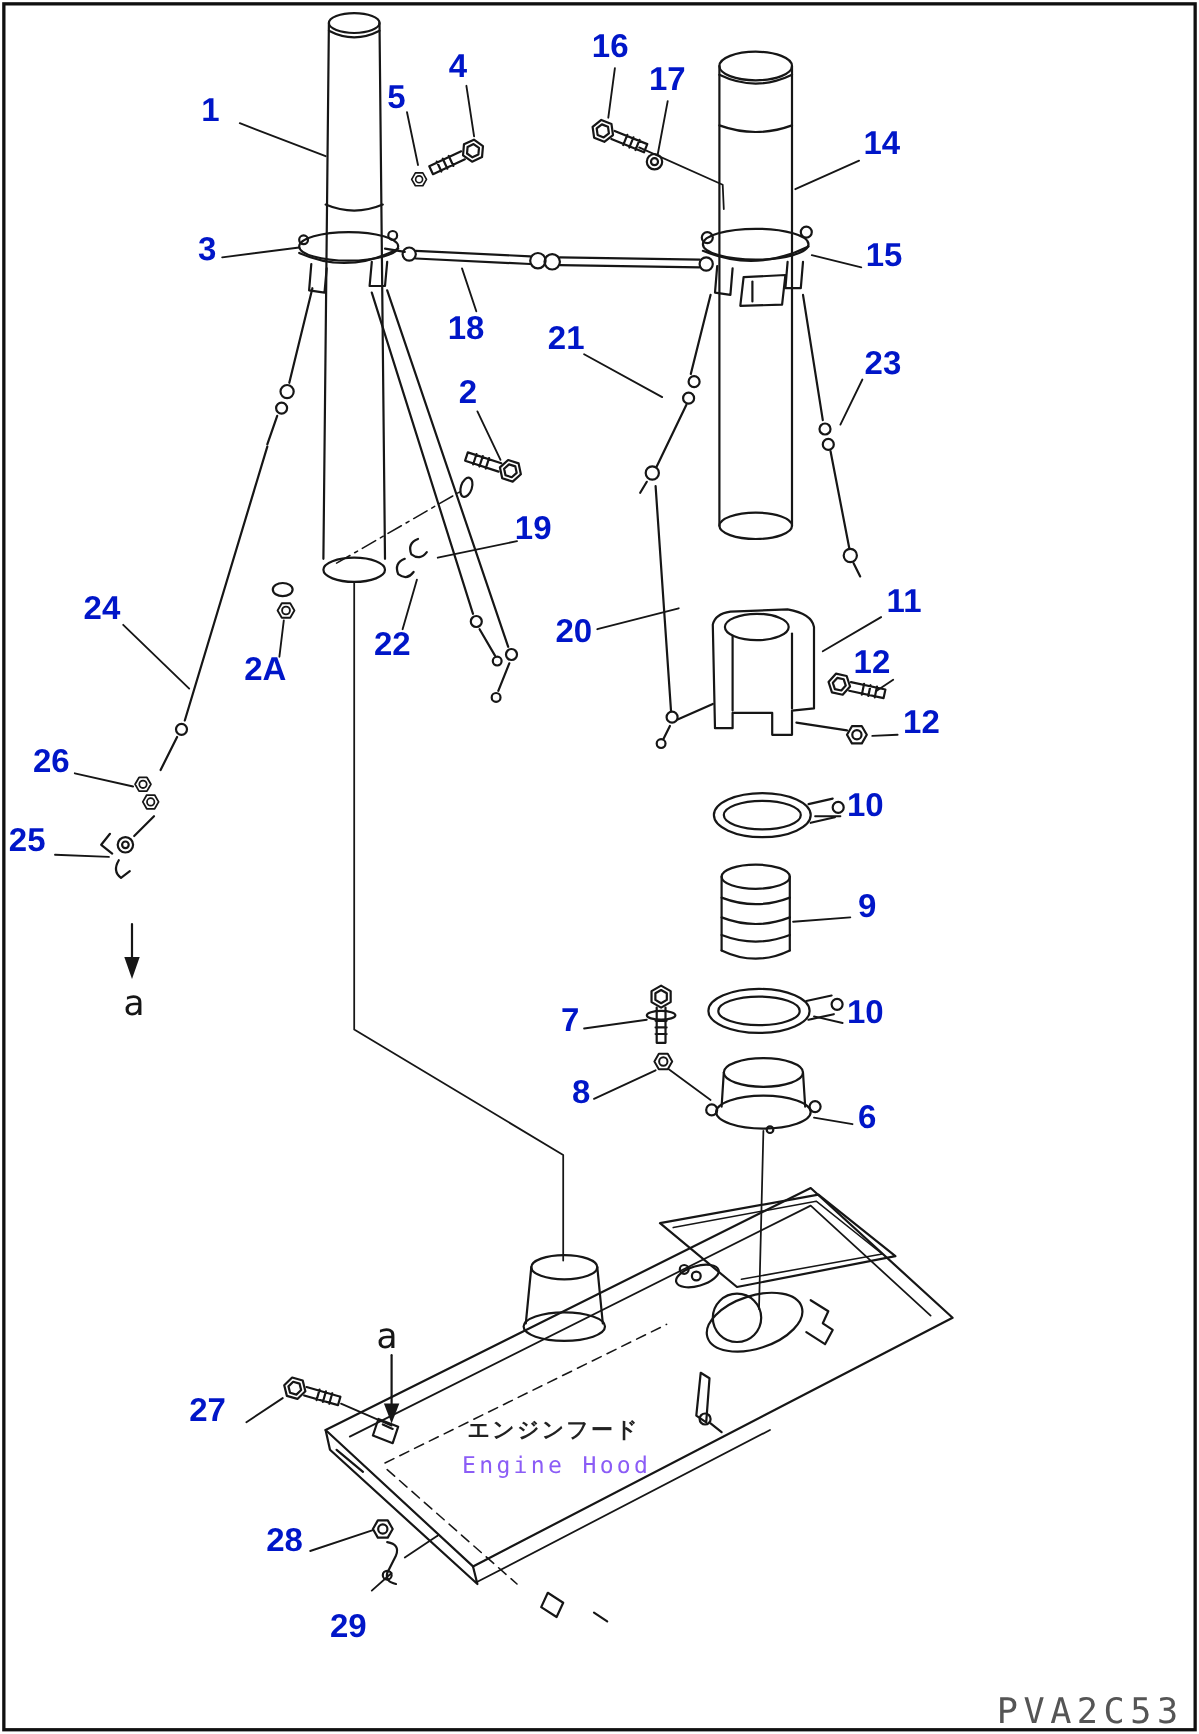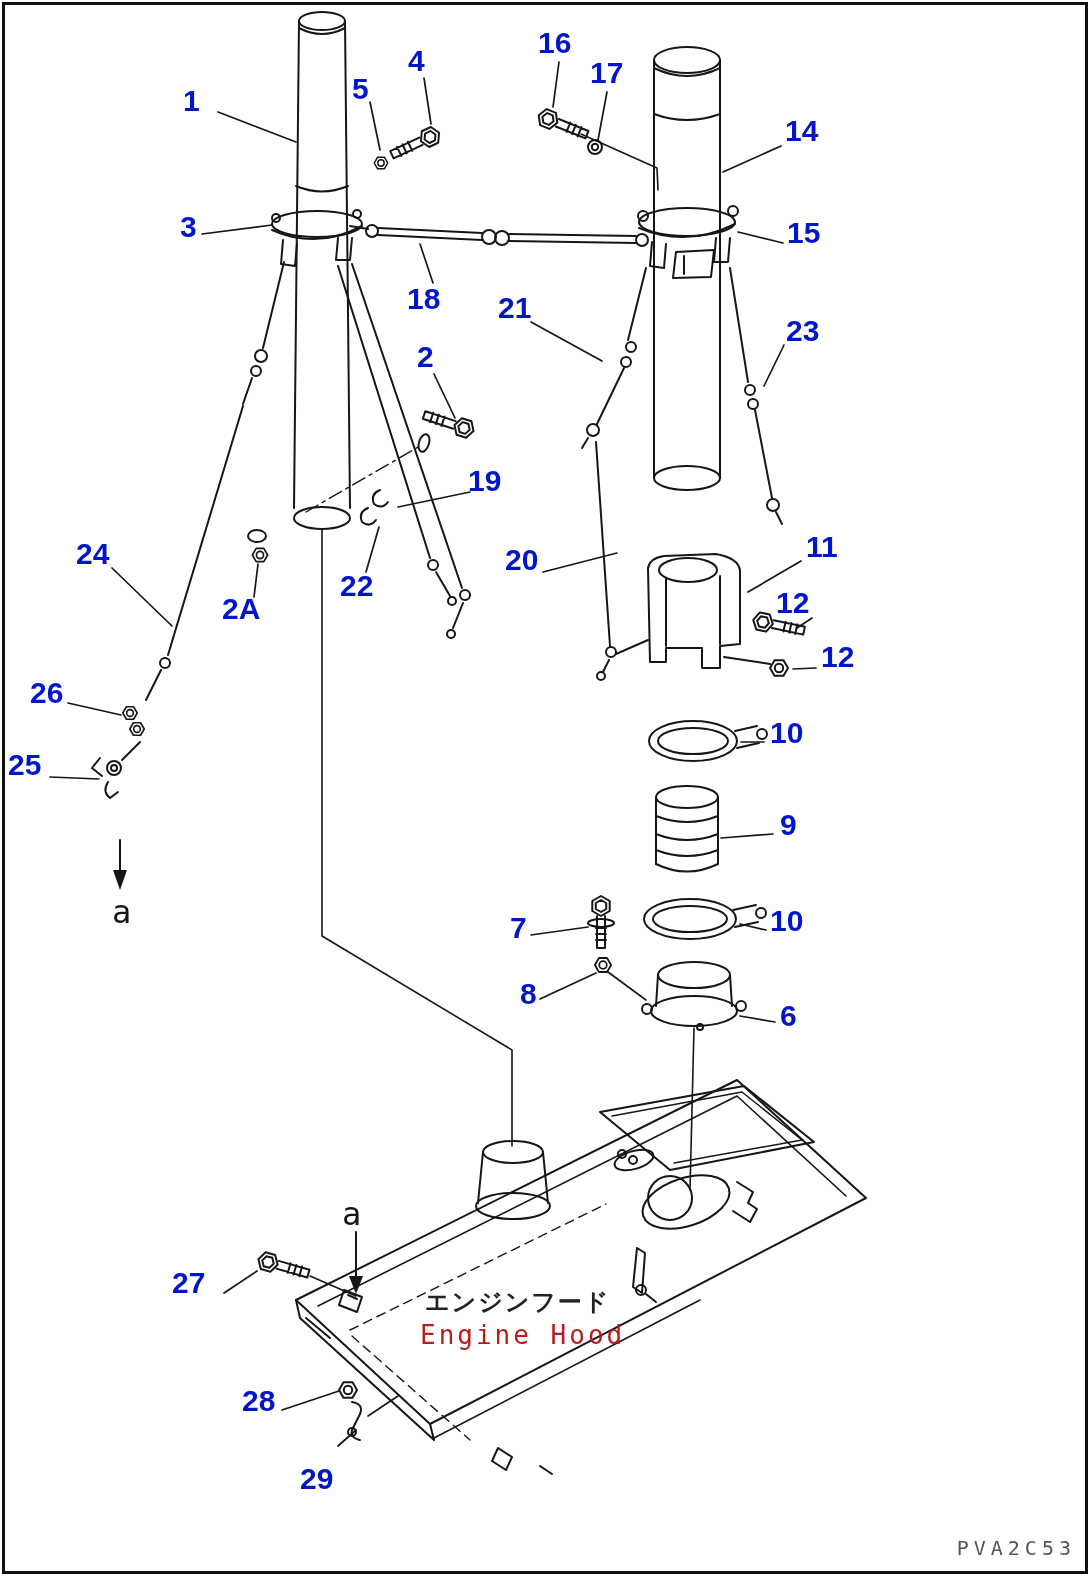--- a/index.html
+++ b/index.html
@@ -4,25 +4,25 @@
 <style>
   html,body{margin:0;padding:0;background:#ffffff;}
   .page{position:relative;width:1090px;height:1576px;background:#ffffff;overflow:hidden;
         font-family:"Liberation Sans",sans-serif;}
   .frame{position:absolute;inset:2px;border:3px solid #101010;pointer-events:none;}
   svg.art{position:absolute;left:0;top:0;}
   .callout{position:absolute;font-weight:bold;font-size:30px;line-height:1;
            color:#0016c8;letter-spacing:0;white-space:nowrap;}
   .marker-a{position:absolute;font-family:"DejaVu Sans Mono",monospace;font-size:32px;
             color:#161616;line-height:1;}
-  .hood-label-jp{position:absolute;left:425px;top:1286px;font-size:24px;font-weight:bold;
+  .hood-label-jp{position:absolute;left:425px;top:1286px;font-size:20px;font-weight:bold;
                  color:#222;font-family:"DejaVu Sans Mono",monospace;letter-spacing:2px;}
-  .hood-label-en{position:absolute;left:420px;top:1320px;font-size:26px;color:#b91c1c;
+  .hood-label-en{position:absolute;left:420px;top:1320px;font-size:21px;color:#8b5cf6;
                  font-family:"DejaVu Sans Mono",monospace;letter-spacing:3px;}
-  .drawing-code{position:absolute;right:14px;top:1536px;font-size:20px;color:#555;
+  .drawing-code{position:absolute;right:14px;top:1536px;font-size:32px;color:#555;
                 font-family:"DejaVu Sans Mono",monospace;letter-spacing:5px;}
 </style>
 </head>
 <body>
 
 <div class="page">
   <div class="frame"></div>
 
   <svg class="art" width="1090" height="1576" viewBox="0 0 1090 1576" stroke="#161616" fill="none" stroke-width="2" stroke-linecap="round" stroke-linejoin="round">
 
@@ -307,21 +307,21 @@
   <div class="callout" style="left:590px;top:58px">17</div>
   <div class="callout" style="left:785px;top:116px">14</div>
   <div class="callout" style="left:180px;top:212px">3</div>
   <div class="callout" style="left:787px;top:218px">15</div>
   <div class="callout" style="left:407px;top:284px">18</div>
   <div class="callout" style="left:498px;top:293px">21</div>
   <div class="callout" style="left:786px;top:316px">23</div>
   <div class="callout" style="left:417px;top:342px">2</div>
   <div class="callout" style="left:468px;top:466px">19</div>
   <div class="callout" style="left:76px;top:539px">24</div>
-  <div class="callout" style="left:505px;top:545px">20</div>
+  <div class="callout" style="left:505px;top:560px">20</div>
   <div class="callout" style="left:806px;top:532px">11</div>
   <div class="callout" style="left:222px;top:594px">2A</div>
   <div class="callout" style="left:340px;top:571px">22</div>
   <div class="callout" style="left:776px;top:588px">12</div>
   <div class="callout" style="left:821px;top:642px">12</div>
   <div class="callout" style="left:30px;top:678px">26</div>
   <div class="callout" style="left:770px;top:718px">10</div>
   <div class="callout" style="left:8px;top:750px">25</div>
   <div class="callout" style="left:780px;top:810px">9</div>
   <div class="callout" style="left:510px;top:913px">7</div>

